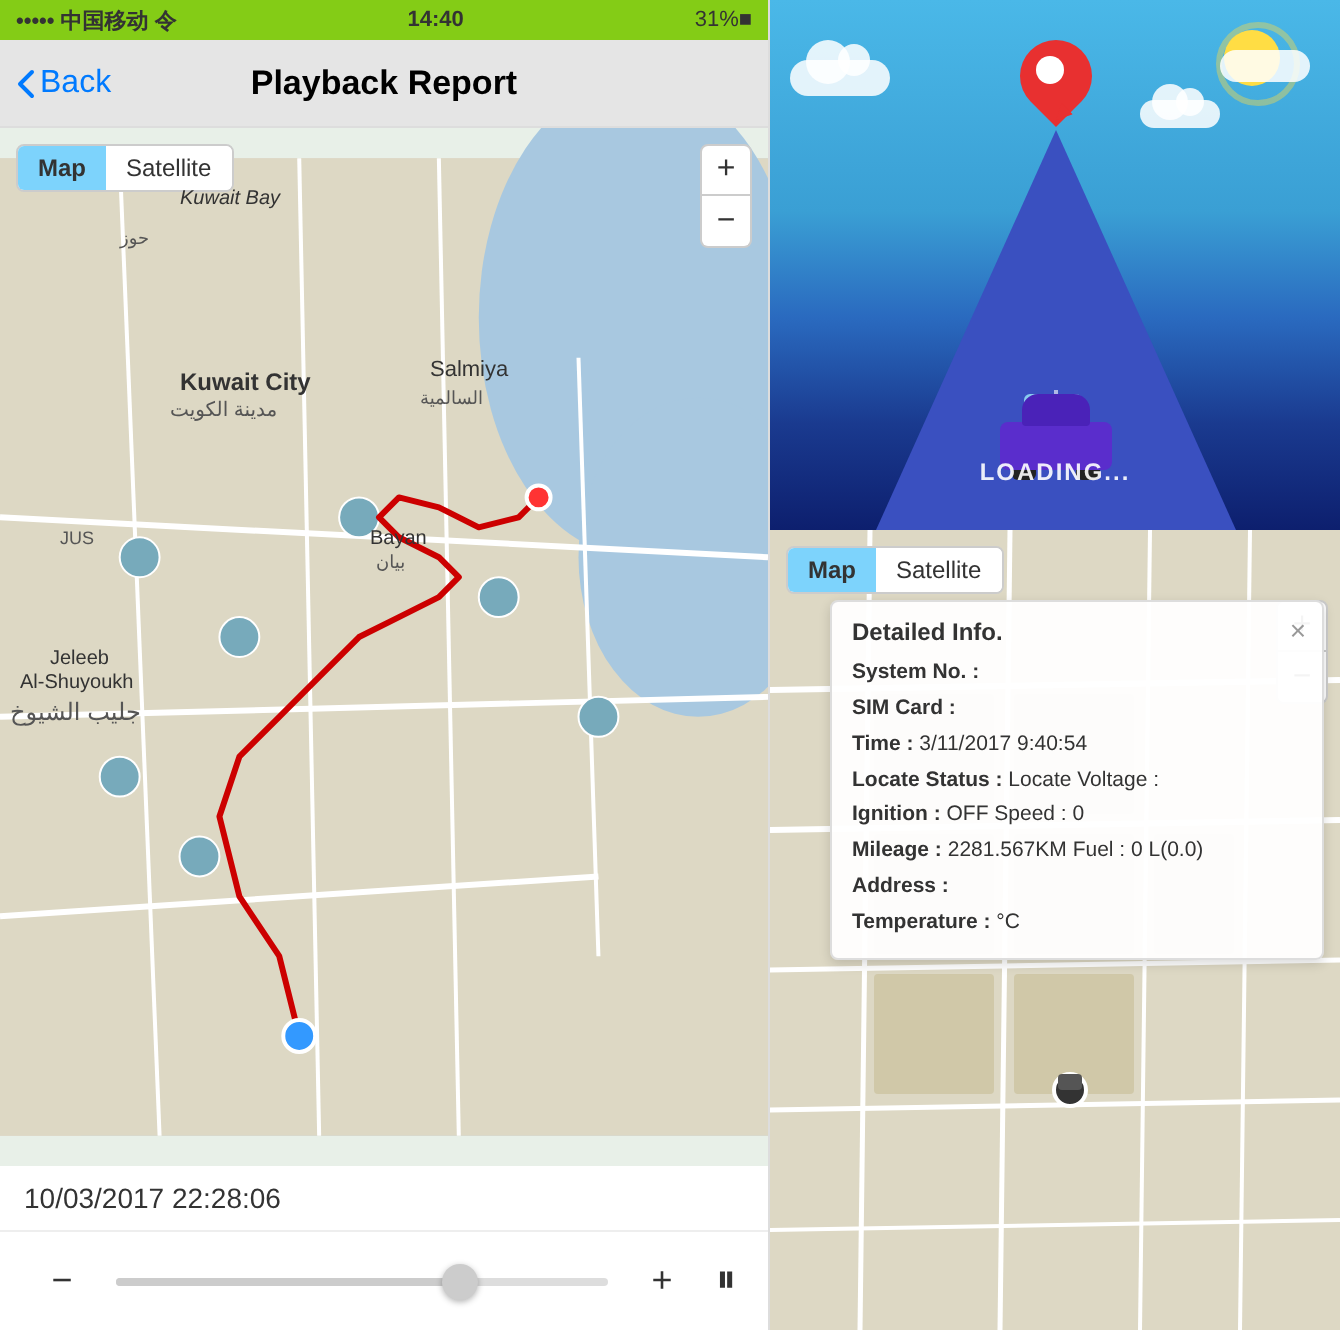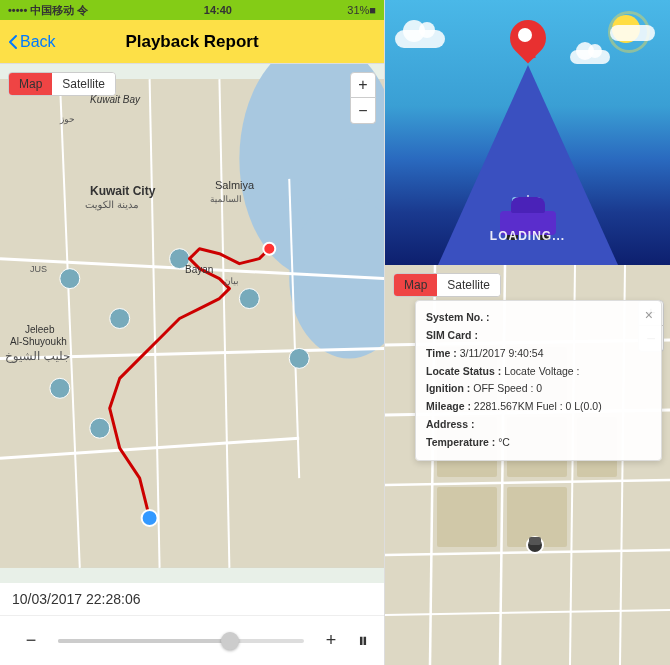--- a/index.html
+++ b/index.html
@@ -32,21 +32,21 @@
       padding: 0 8px;
       font-size: 11px;
       color: #333;
     }
     .status-bar-left { font-weight: 600; }
     .status-bar-center { font-weight: 600; }
     .status-bar-right { display: flex; gap: 4px; align-items: center; }
 
     .nav-bar {
       height: 44px;
-      background: #fde047;
+      background: #e5e5e5;
       display: flex;
       align-items: center;
       justify-content: center;
       position: relative;
       border-bottom: 1px solid #ddd;
     }
     .nav-back {
       position: absolute;
       left: 8px;
       display: flex;
@@ -105,22 +105,22 @@
     }
     .map-type-btn {
       padding: 4px 10px;
       font-size: 12px;
       cursor: pointer;
       background: #fff;
       color: #333;
       border: none;
     }
     .map-type-btn.active {
-      background: #ef4444;
-      font-weight: 400;
+      background: #7dd3fc;
+      font-weight: 700;
       border: 1px solid #aaa;
       margin: -1px;
     }
 
     .playback-time {
       padding: 8px 12px;
       font-size: 14px;
       color: #333;
       background: #fff;
     }
@@ -429,21 +429,21 @@
     <div style="position:absolute;top:50px;left:60px;font-size:9px;color:#555;direction:rtl;">حوز</div>
     <div style="position:absolute;top:120px;left:90px;font-size:12px;color:#333;font-weight:600;">Kuwait City</div>
     <div style="position:absolute;top:135px;left:85px;font-size:10px;color:#555;">مدينة الكويت</div>
     <div style="position:absolute;top:115px;left:215px;font-size:11px;color:#333;">Salmiya</div>
     <div style="position:absolute;top:130px;left:210px;font-size:9px;color:#555;">السالمية</div>
     <div style="position:absolute;top:200px;left:30px;font-size:9px;color:#555;">JUS</div>
     <div style="position:absolute;top:260px;left:25px;font-size:10px;color:#333;">Jeleeb</div>
     <div style="position:absolute;top:272px;left:10px;font-size:10px;color:#333;">Al-Shuyoukh</div>
     <div style="position:absolute;top:285px;left:5px;font-size:12px;color:#555;">جليب الشيوخ</div>
     <div style="position:absolute;top:200px;left:185px;font-size:10px;color:#333;">Bayan</div>
-    <div style="position:absolute;top:212px;left:188px;font-size:9px;color:#555;margin-left:36px;">بيان</div>
+    <div style="position:absolute;top:212px;left:188px;font-size:9px;color:#555;">بيان</div>
   </div>
 
   <div class="playback-time">10/03/2017 22:28:06</div>
 
   <div class="playback-controls">
     <div class="ctrl-btn">−</div>
     <div class="progress-bar-container">
       <div class="progress-bar-fill"></div>
       <div class="progress-thumb"></div>
     </div>
@@ -526,20 +526,21 @@
 
     
     <div class="map-type-toggle-right">
       <button class="map-type-btn active">Map</button>
       <button class="map-type-btn">Satellite</button>
     </div>
 
     
     <div class="detail-info-box">
       <div class="detail-close">×</div>
+      <div class="detail-info-title">Detailed Info.</div>
       <div class="detail-row"><b>System No. :</b></div>
       <div class="detail-row"><b>SIM Card :</b></div>
       <div class="detail-row"><b>Time :</b> 3/11/2017 9:40:54</div>
       <div class="detail-row"><b>Locate Status :</b> Locate Voltage :</div>
       <div class="detail-row"><b>Ignition :</b> OFF Speed : 0</div>
       <div class="detail-row"><b>Mileage :</b> 2281.567KM Fuel : 0 L(0.0)</div>
       <div class="detail-row"><b>Address :</b></div>
       <div class="detail-row"><b>Temperature :</b> °C</div>
     </div>
 

